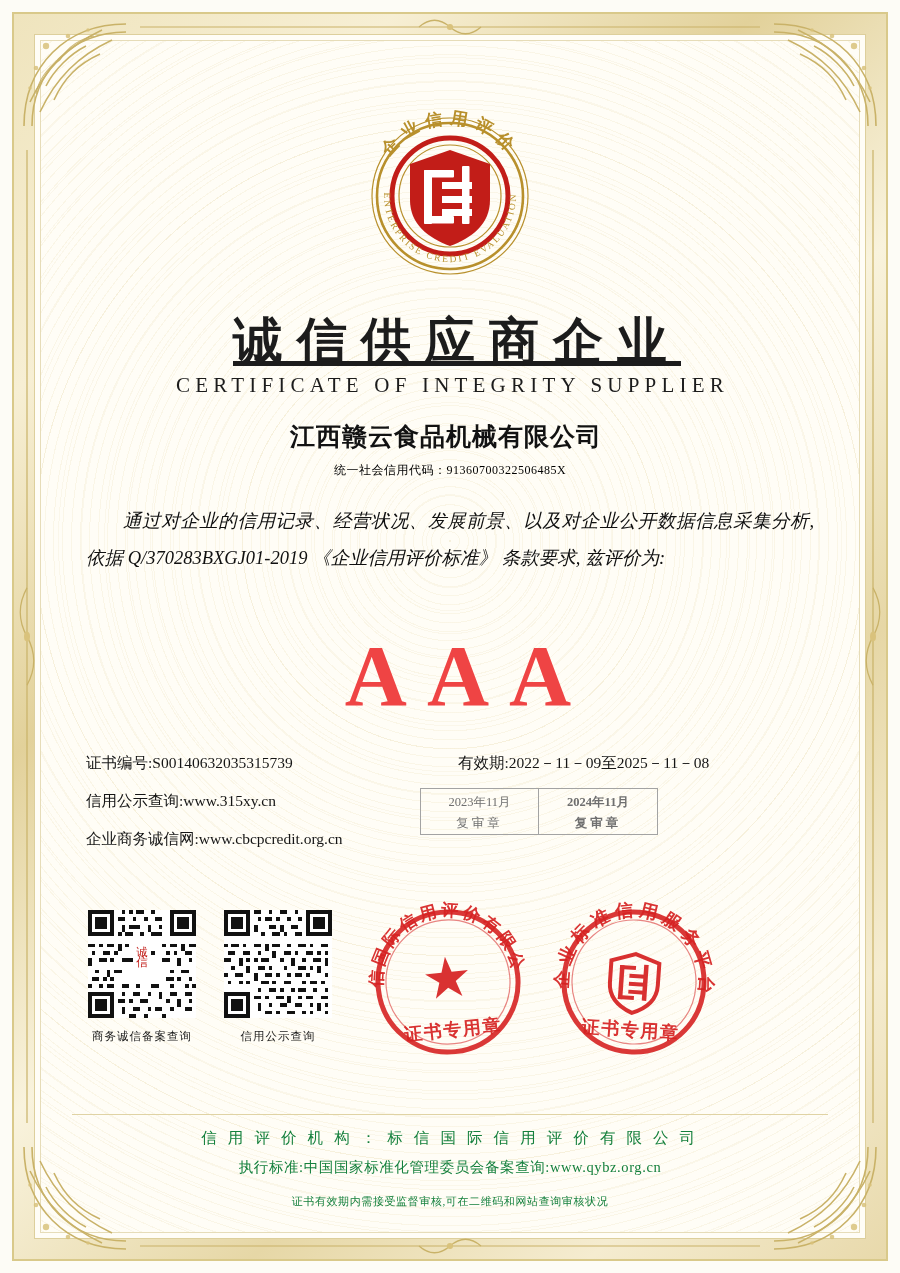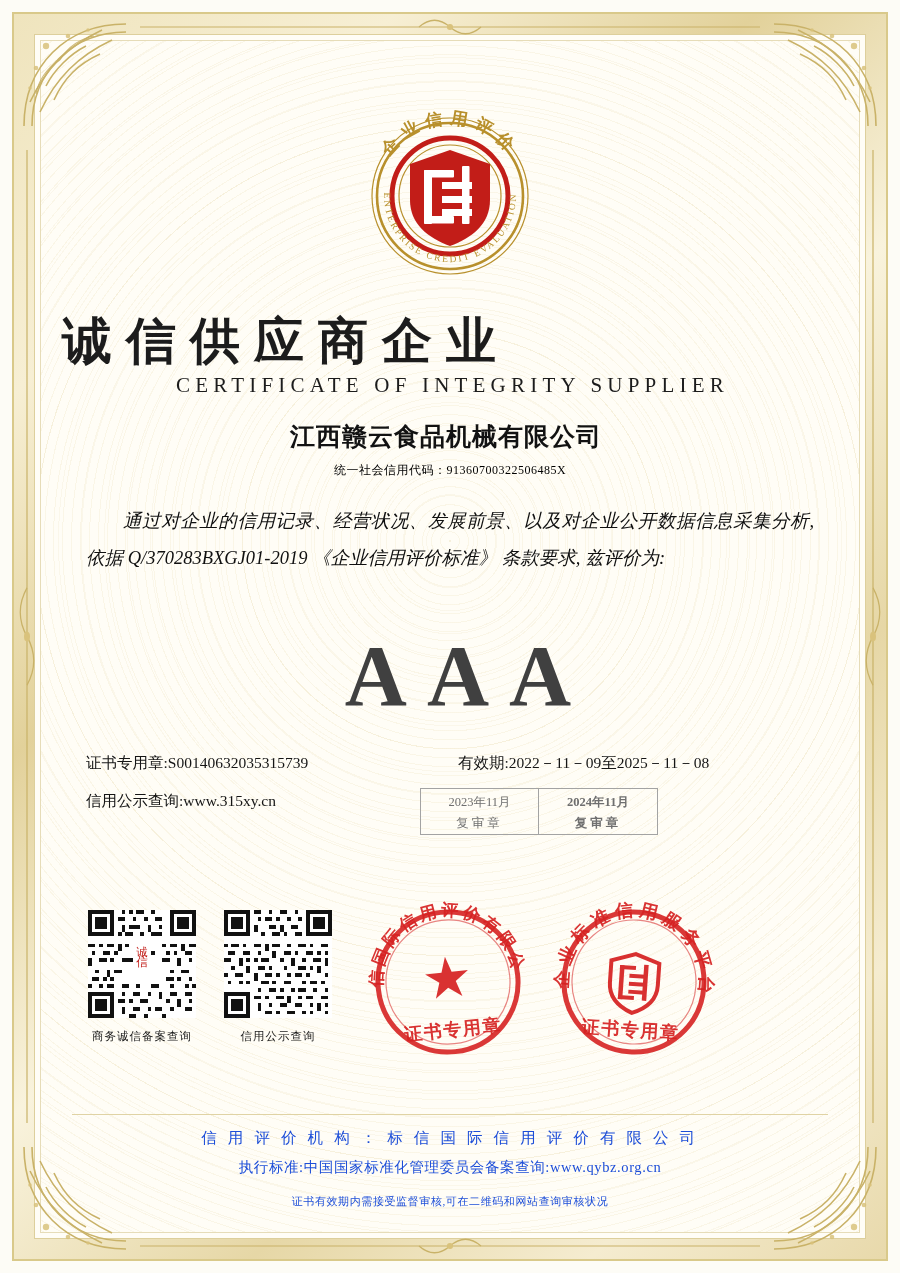--- a/index.html
+++ b/index.html
@@ -81,27 +81,29 @@
     position: absolute;
     left: 0; right: 0; top: 48px;
     display: flex; justify-content: center;
   }
   .emblem { position: relative; width: 200px; height: 200px; }
 
   
   .title-cn {
     position: absolute;
     left: 0; right: 0; top: 260px;
+    text-align: center;
     font-family: "Liberation Serif", serif;
     font-weight: bold;
     font-size: 50px;
     letter-spacing: 14px;
     text-indent: 14px;
     color: #1c1c1c;
     white-space: nowrap;
+    text-decoration: underline;
   }
   .title-en {
     position: absolute;
     left: 0; right: 0; top: 325px;
     text-align: center;
     font-family: "Liberation Serif", serif;
     font-size: 21px;
     letter-spacing: 5.2px;
     text-indent: 5px;
     color: #1c1c1c;
@@ -139,21 +141,21 @@
 
   .grade {
     position: absolute;
     left: 16px; right: 0; top: 578px;
     text-align: center;
     font-family: "Liberation Serif", serif;
     font-weight: bold;
     font-size: 86px;
     letter-spacing: 20px;
     text-indent: 20px;
-    color: #404040;
+    color: #ef4444;
   }
 
   
   .meta {
     position: absolute;
     left: 38px; right: 20px; top: 705px;
     font-size: 15.5px;
     color: #151515;
   }
   .meta-row { position: relative; height: 38px; }
@@ -203,21 +205,21 @@
     width: 172px; height: 172px;
   }
   .seal1 { left: 314px; top: 0px; }
   .seal2 { left: 500px; top: 0px; }
 
   
   .footer {
     position: absolute;
     left: 24px; right: 24px; bottom: 16px;
     text-align: center;
-    color: #1d4ed8;
+    color: #15803d;
   }
   .footer .divider {
     height: 1px;
     background: #e0d3a4;
     margin-bottom: 13px;
   }
   .footer .f1 { font-size: 15.5px; letter-spacing: 3.6px; margin-bottom: 9px; }
   .footer .f2 { font-size: 14.5px; letter-spacing: 0.6px; margin-bottom: 17px; }
   .footer .f3 { font-size: 11px; letter-spacing: 0.6px; }
 </style>
@@ -390,25 +392,28 @@
 
     <div class="company">江西赣云食品机械有限公司</div>
     <div class="credit-code">统一社会信用代码：91360700322506485X</div>
 
     <div class="body-text">通过对企业的信用记录、经营状况、发展前景、以及对企业公开数据信息采集分析, 依据  Q/370283BXGJ01-2019 《企业信用评价标准》 条款要求, 兹评价为:</div>
 
     <div class="grade">AAA</div>
 
     <div class="meta">
       <div class="meta-row">
-        <span class="meta-left">证书专用章:S00140632035315739</span>
+        <span class="meta-left">证书编号:S00140632035315739</span>
         <span class="meta-right">有效期:2022－11－09至2025－11－08</span>
       </div>
       <div class="meta-row">
         <span class="meta-left">信用公示查询:www.315xy.cn</span>
+      </div>
+      <div class="meta-row">
+        <span class="meta-left">企业商务诚信网:www.cbcpcredit.org.cn</span>
       </div>
     </div>
 
     <div class="review-stamps">
       <div class="review-box">
         <div class="l1">2023年11月</div>
         <div class="l2">复审章</div>
       </div>
       <div class="review-box">
         <div class="l1">2024年11月</div>

